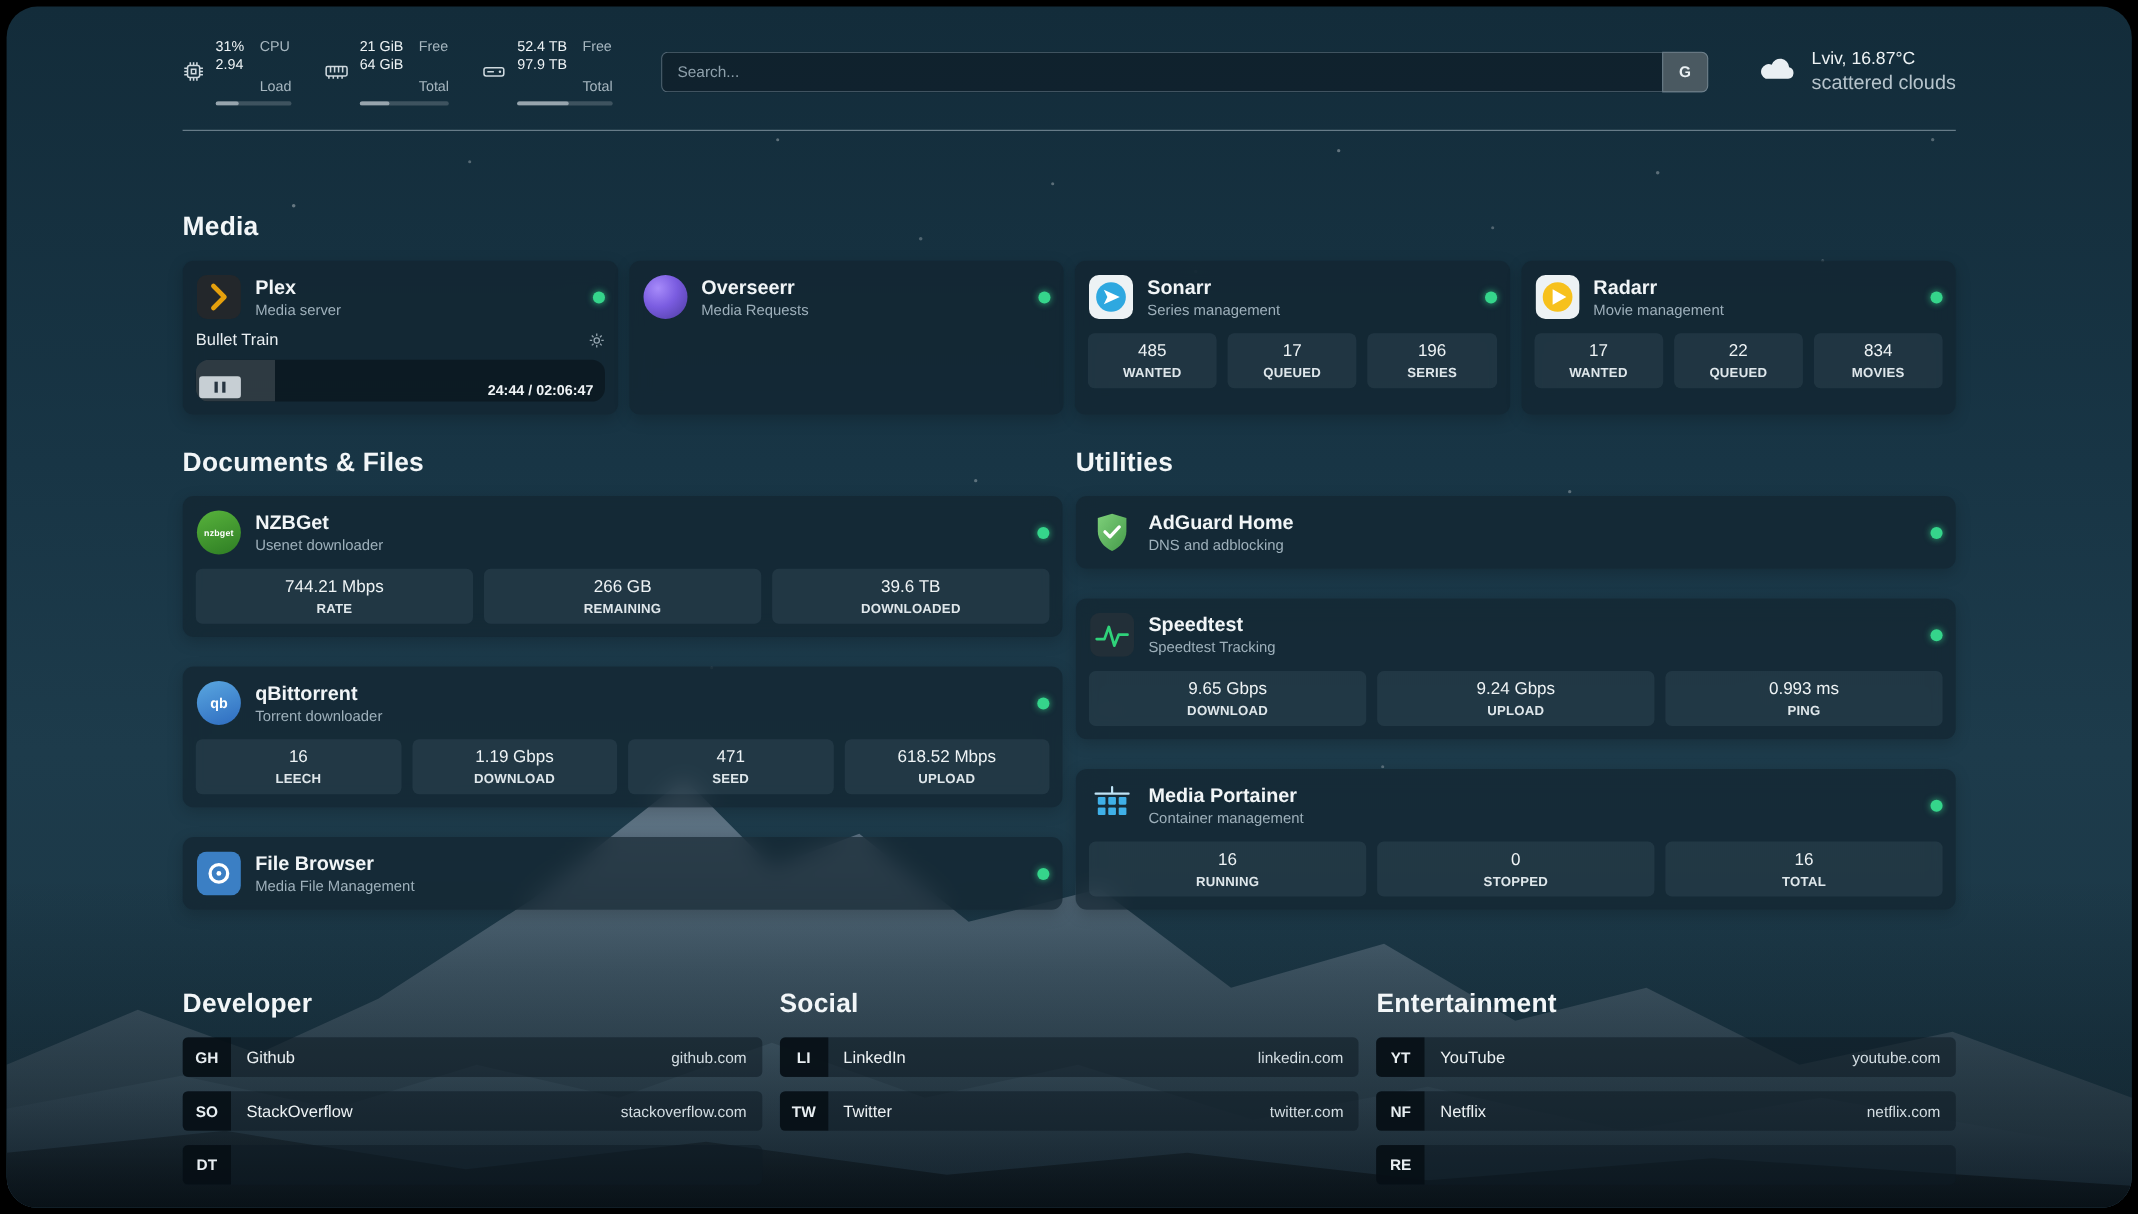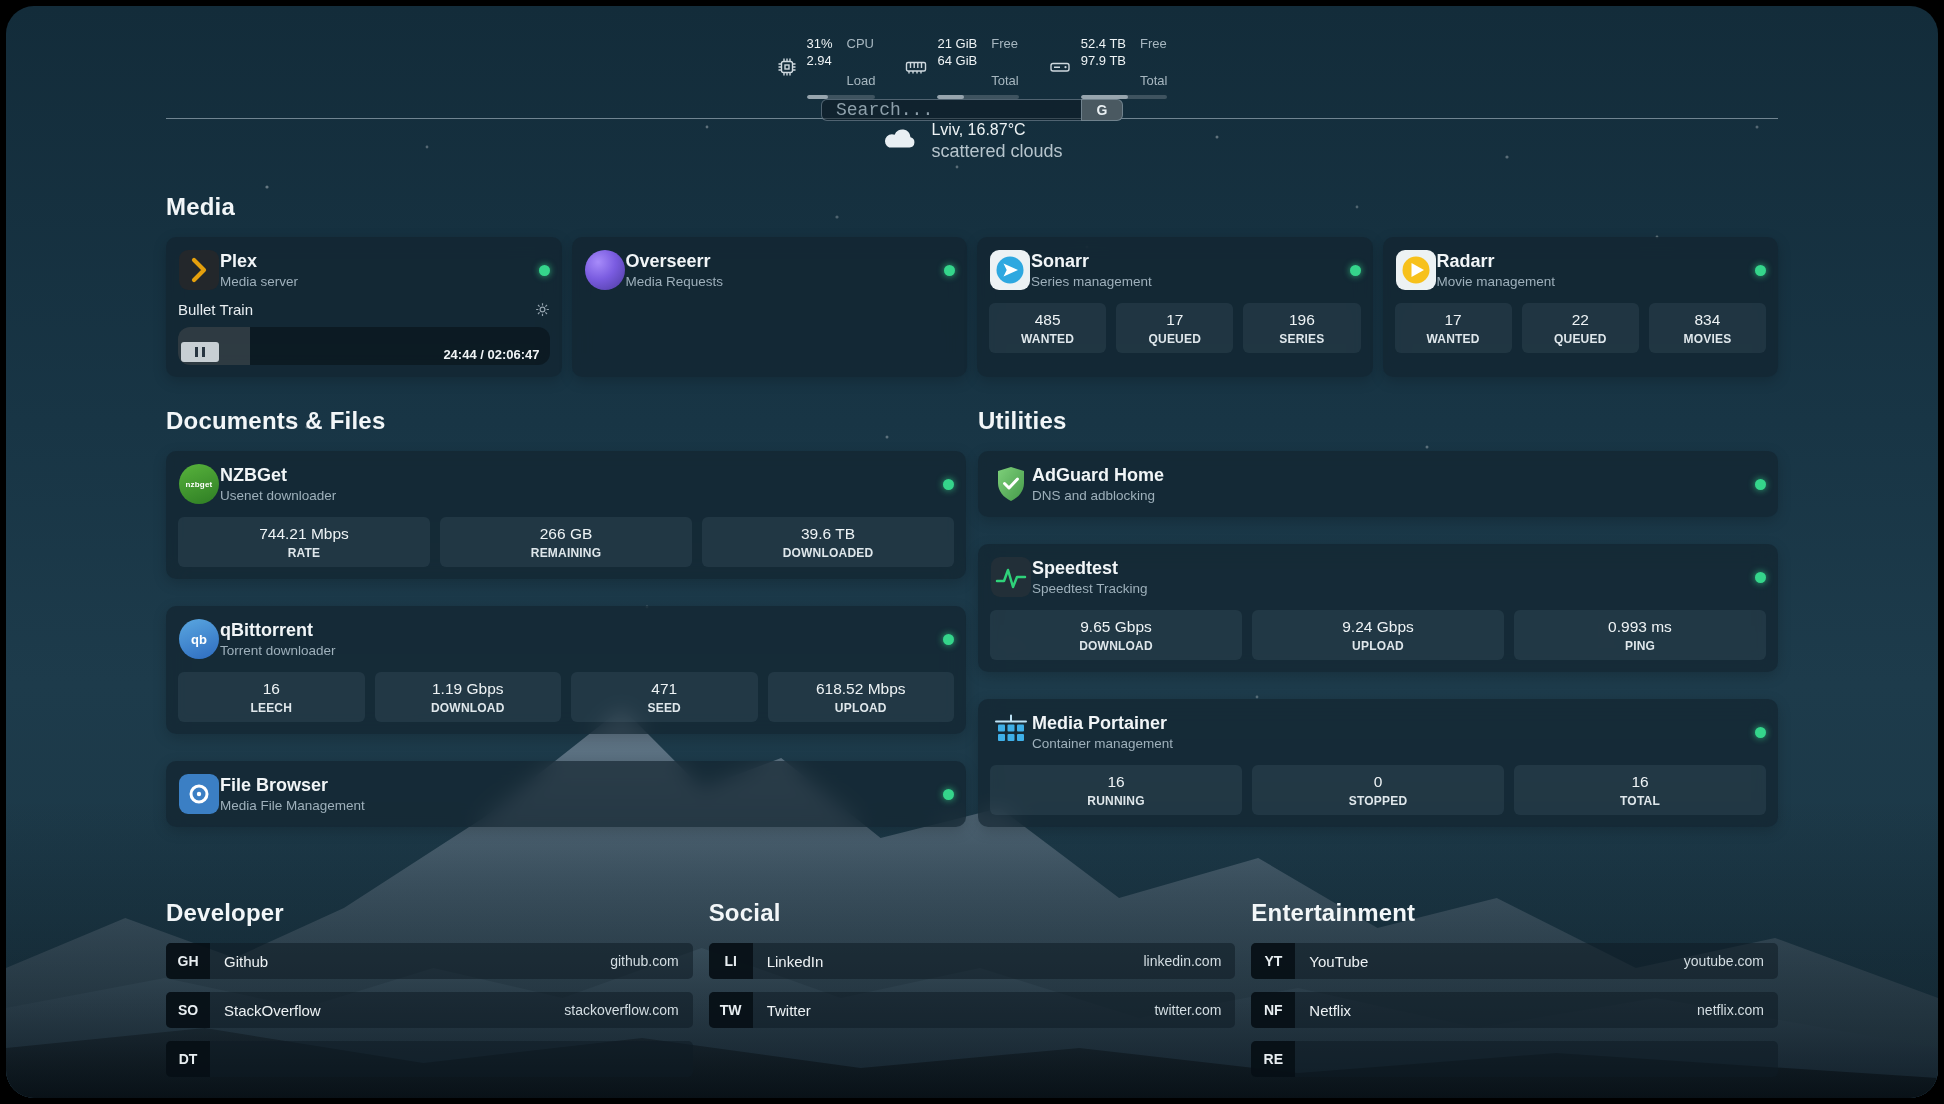--- a/index.html
+++ b/index.html
@@ -18,53 +18,53 @@
       1420px 440px 0 0.5px rgba(255,255,255,.3),1700px 480px 0 0.4px rgba(255,255,255,.25),
       200px 640px 0 0.5px rgba(255,255,255,.3),640px 600px 0 0.4px rgba(255,255,255,.26),
       1000px 640px 0 0.5px rgba(255,255,255,.28),1600px 620px 0 0.4px rgba(255,255,255,.3),
       390px 700px 0 0.5px rgba(255,255,255,.3),1250px 690px 0 0.4px rgba(255,255,255,.27); }
   .mountains { position:absolute; left:0; right:0; bottom:0; width:100%; height:430px; z-index:0; }
   .shade { position:absolute; left:0; right:0; bottom:0; height:300px; z-index:0;
            background:linear-gradient(180deg,rgba(5,12,17,0) 0%,rgba(5,12,17,.45) 100%); }
   .content { position:relative; z-index:1; width:1612px; margin:0 auto; padding-top:30px; }
 
   
-  .topbar { display:flex; align-items:center; height:58px;flex-direction:column; }
+  .topbar { display:flex; align-items:center; height:58px; }
   .sys-widgets { display:flex; gap:30px; }
   .sys-widget { display:flex; align-items:center; gap:10px; }
   .sys-icon { color:#cfd9df; display:flex; }
   .sys-body { display:flex; flex-direction:column; gap:5px; }
   .sys-text { display:flex; gap:14px; font-size:13px; line-height:1.3; }
   .sys-vals { display:flex; flex-direction:column; color:#eef3f5; }
   .sys-labels { display:flex; flex-direction:column; color:#a7b7c0;gap:20px; }
   .sys-bar { height:4px; border-radius:2px; background:rgba(255,255,255,.18); overflow:hidden; }
   .sys-bar i { display:block; height:100%; background:#97a5ae; border-radius:2px; }
   .search { flex:1; display:flex; margin:0 44px; height:37px; }
   .search input { flex:1; background:rgba(13,26,34,.55); border:1px solid rgba(160,180,195,.45);
-      border-right:none; border-radius:6px 0 0 6px; color:#dfe8ec; font-size:18px; padding:0 14px;
-      font-family:Liberation Mono, monospace; outline:none; }
+      border-right:none; border-radius:6px 0 0 6px; color:#dfe8ec; font-size:14px; padding:0 14px;
+      font-family:Liberation Sans, sans-serif; outline:none; }
   .search input::placeholder { color:#8ea0ab; }
   .search-btn { width:42px; background:#4a5961; border:1px solid rgba(160,180,195,.45);
       border-radius:0 6px 6px 0; color:#eaf0f3; font-size:14px; font-weight:700; cursor:pointer; }
   .weather { display:flex; align-items:center; gap:12px; }
   .weather-loc { font-size:16px; color:#eef3f5; }
   .weather-cond { font-size:18px; color:#b6c4cc; margin-top:2px; }
   .divider { height:1px; background:rgba(205,220,230,.5); margin-top:24px; border:none; }
 
   
   h2.sec { font-size:24px; font-weight:600; color:#f2f6f8; margin-bottom:16px; letter-spacing:.2px; }
   .sec-media { margin-top:74px; }
   .media-grid { display:grid; grid-template-columns:repeat(4,1fr); gap:10px; }
   .two-col { display:grid; grid-template-columns:1fr 1fr; gap:12px; margin-top:30px; }
   .col-stack { display:flex; flex-direction:column; gap:27px; }
 
   
   .card { background:rgba(18,35,46,.66); border-radius:10px; padding:12px;
           backdrop-filter:blur(10px); box-shadow:0 4px 14px rgba(0,0,0,.18); }
-  .card-head { display:flex; align-items:center; }
+  .card-head { display:flex; align-items:center; gap:12px; }
   .svc-icon { width:42px; height:42px; flex:none; display:flex; align-items:center; justify-content:center; }
   .svc-name { font-size:18px; font-weight:600; color:#f1f5f7; }
   .svc-sub { font-size:13.5px; color:#9eb0bb; margin-top:2px; }
   .dot { margin-left:auto; width:11px; height:11px; border-radius:50%; background:#35d58b;
          box-shadow:0 0 7px rgba(53,213,139,.8); align-self:center; flex:none; }
   .stats { display:flex; gap:10px; margin-top:12px; }
   .stat { flex:1; background:rgba(145,175,195,.10); border-radius:6px; padding:8px 6px 7px; text-align:center; }
   .stat-value { font-size:15.5px; color:#eef3f5; }
   .stat-label { font-size:12px; font-weight:700; color:#dfe7eb; margin-top:3px; letter-spacing:.2px; }
 

